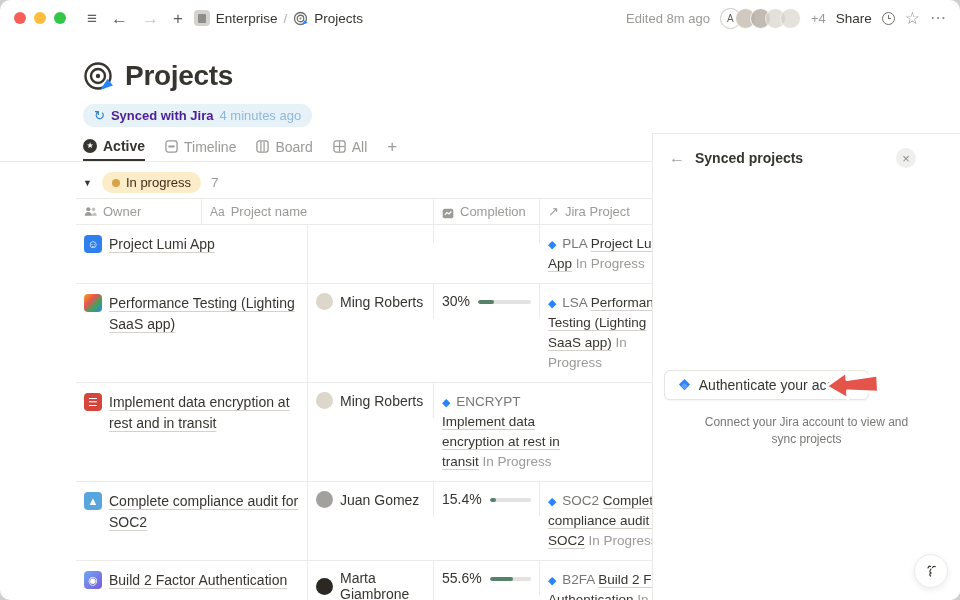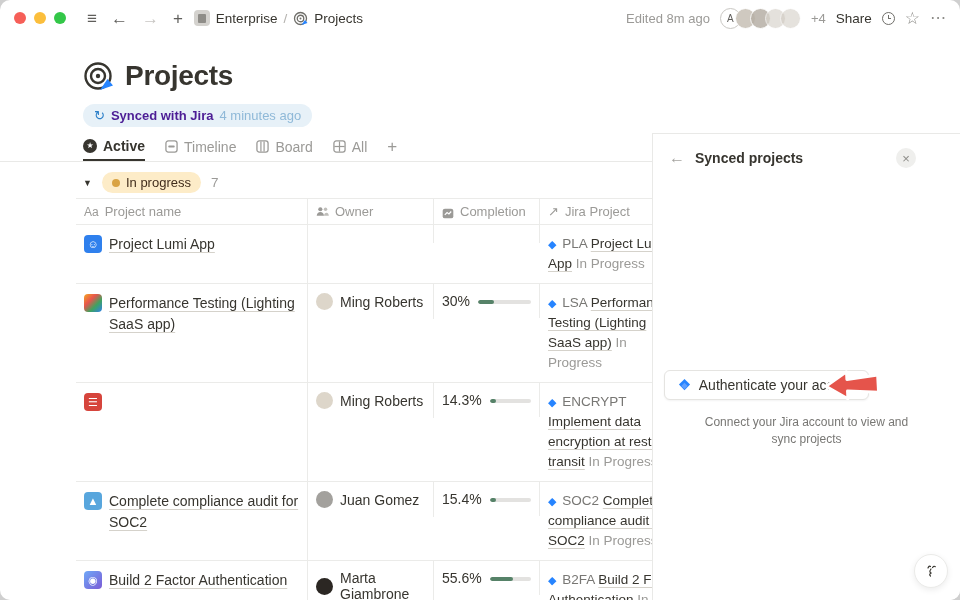--- a/index.html
+++ b/index.html
@@ -207,33 +207,33 @@
     <span class="tri">▼</span>
     <span class="group-pill">
       <span class="dot"></span>
       <span>In progress</span>
     </span>
     <span class="group-count">7</span>
   </div>
 
   <div class="table-wrap">
     <div class="thead">
-      <div class="th c-name">
-        <span style="font-size:12px;">Aa</span>
-        <span>Project name</span>
-      </div>
       <div class="th c-owner">
         <svg width="13" height="11" viewBox="0 0 15 12">
             <circle cx="5" cy="3.4" r="2.4" fill="#9b9a97"></circle>
             <path d="M0.8 11 q0.6 -4.3 4.2 -4.3 q3.6 0 4.2 4.3 Z" fill="#9b9a97"></path>
             <circle cx="11" cy="3.4" r="2" fill="#bfbeba"></circle>
             <path d="M9.2 11 q0.4 -3.6 3 -3.6 q2.2 0 2.6 3.6 Z" fill="#bfbeba"></path>
           </svg>
         <span>Owner</span>
       </div>
+      <div class="th c-name">
+        <span style="font-size:12px;">Aa</span>
+        <span>Project name</span>
+      </div>
       <div class="th c-comp">
         <svg width="12" height="11" viewBox="0 0 13 12">
             <rect x="0.7" y="0.7" width="11.6" height="10.6" rx="2.4" fill="#9b9a97"></rect>
             <polyline points="3,7.5 5.5,5 7.5,6.5 10,3.8" fill="none" stroke="#fff" stroke-width="1.3"></polyline>
           </svg>
         <span>Completion</span>
       </div>
       <div class="th c-jira">
         <span>↗</span>
         <span>Jira Project</span>
@@ -280,30 +280,25 @@
         <span class="jira-diamond">◆</span>
         <span>LSA</span>
         <span class="jira-title">Performance Testing (Lighting SaaS app)</span>
         <span class="jira-status">In Progress</span>
       </div>
     </div>
 
     <div class="trow">
       <div class="td td-name c-name">
         <span class="row-ic" style="background: rgb(214, 69, 60);">☰</span>
+        <span class="name-text">Implement data encryption at rest and in transit</span>
       </div>
       <div class="td td-owner c-owner">
         <span class="owner-av" style="background: rgb(221, 214, 202);"></span>
         <span>Ming Roberts</span>
-      </div>
-      <div class="td td-comp c-comp">
-        <span>14.3%</span>
-        <span class="bar">
-              <i style="width: 14.3%;"></i>
-            </span>
       </div>
       <div class="td td-jira c-jira">
         <span class="jira-diamond">◆</span>
         <span>ENCRYPT</span>
         <span class="jira-title">Implement data encryption at rest in transit</span>
         <span class="jira-status">In Progress</span>
       </div>
     </div>
 
     <div class="trow">

